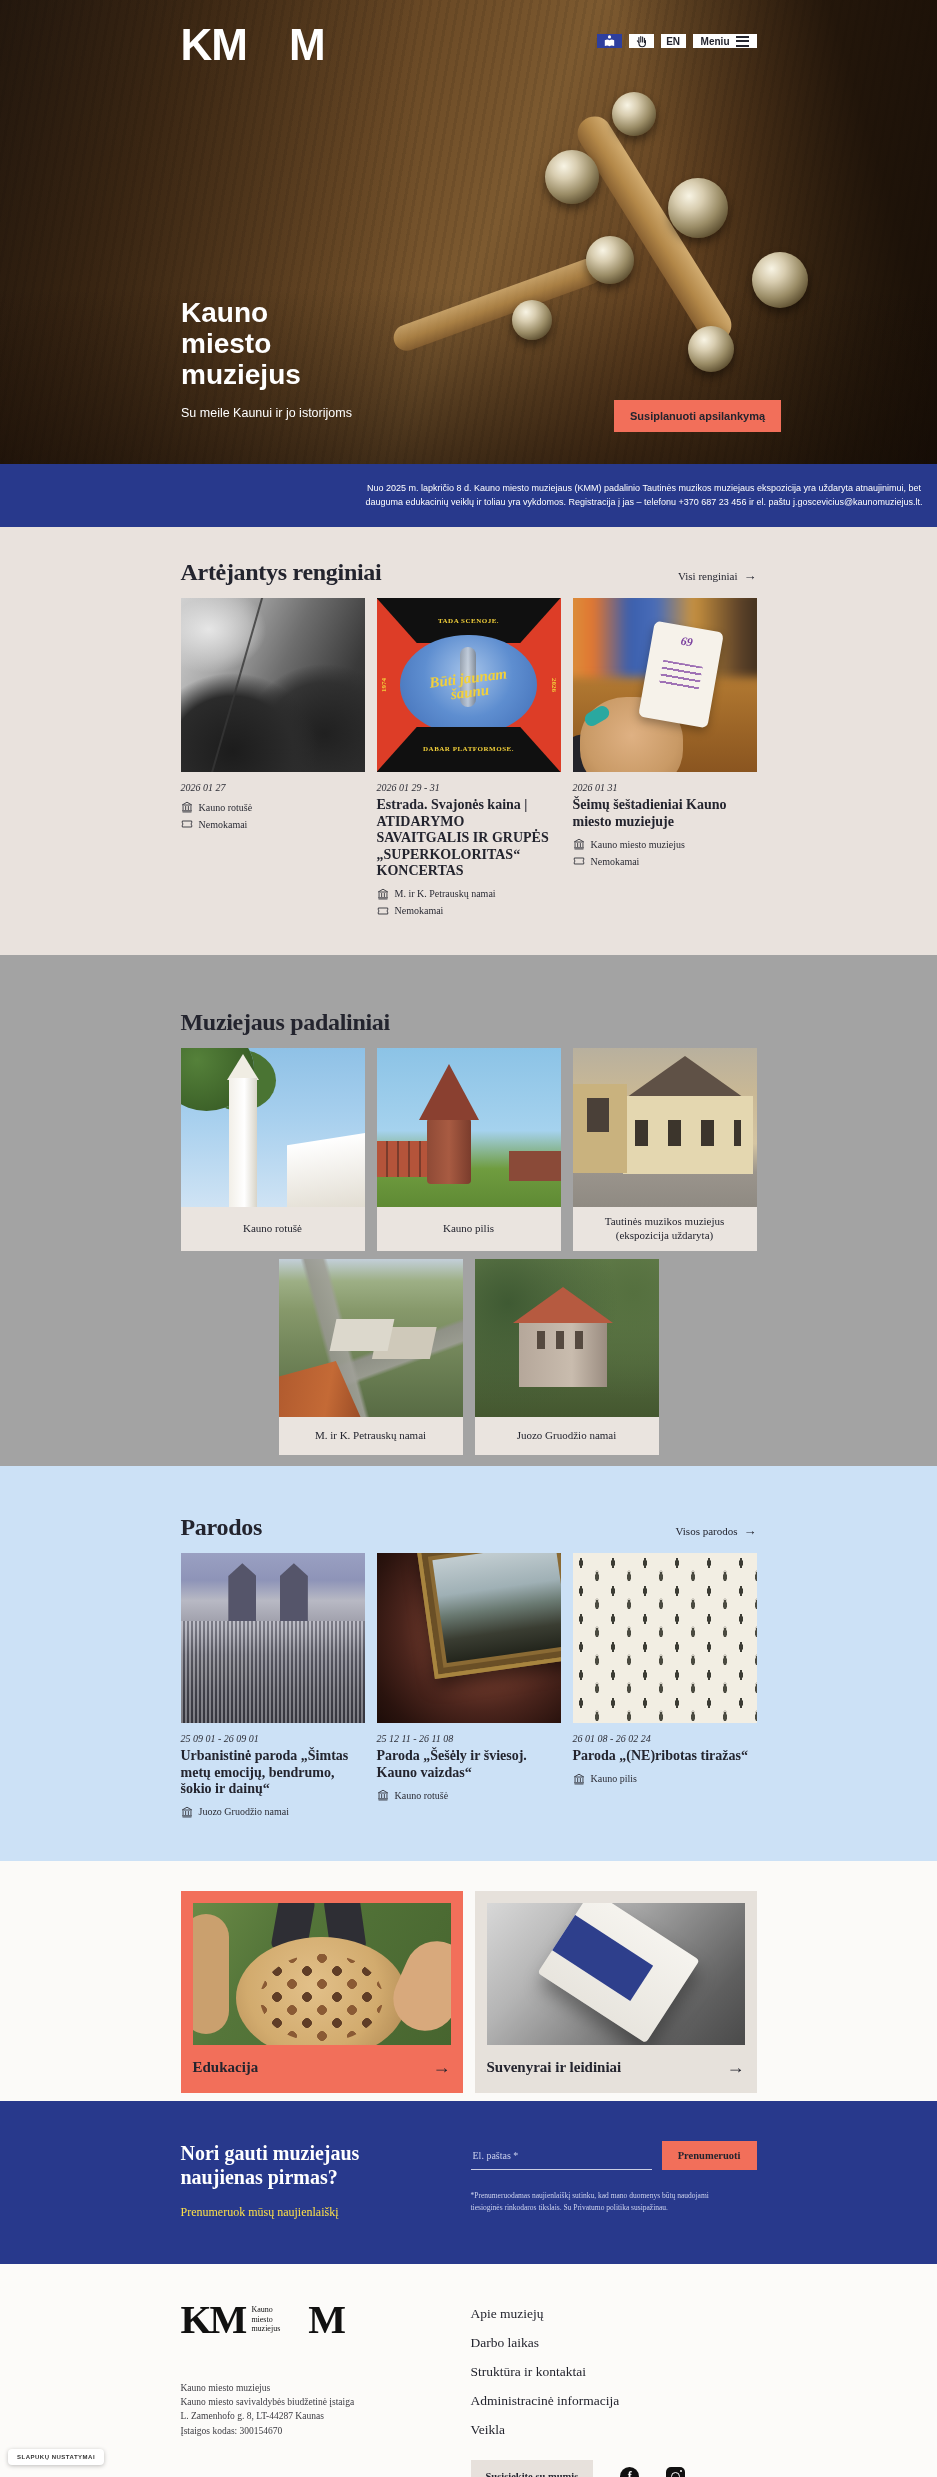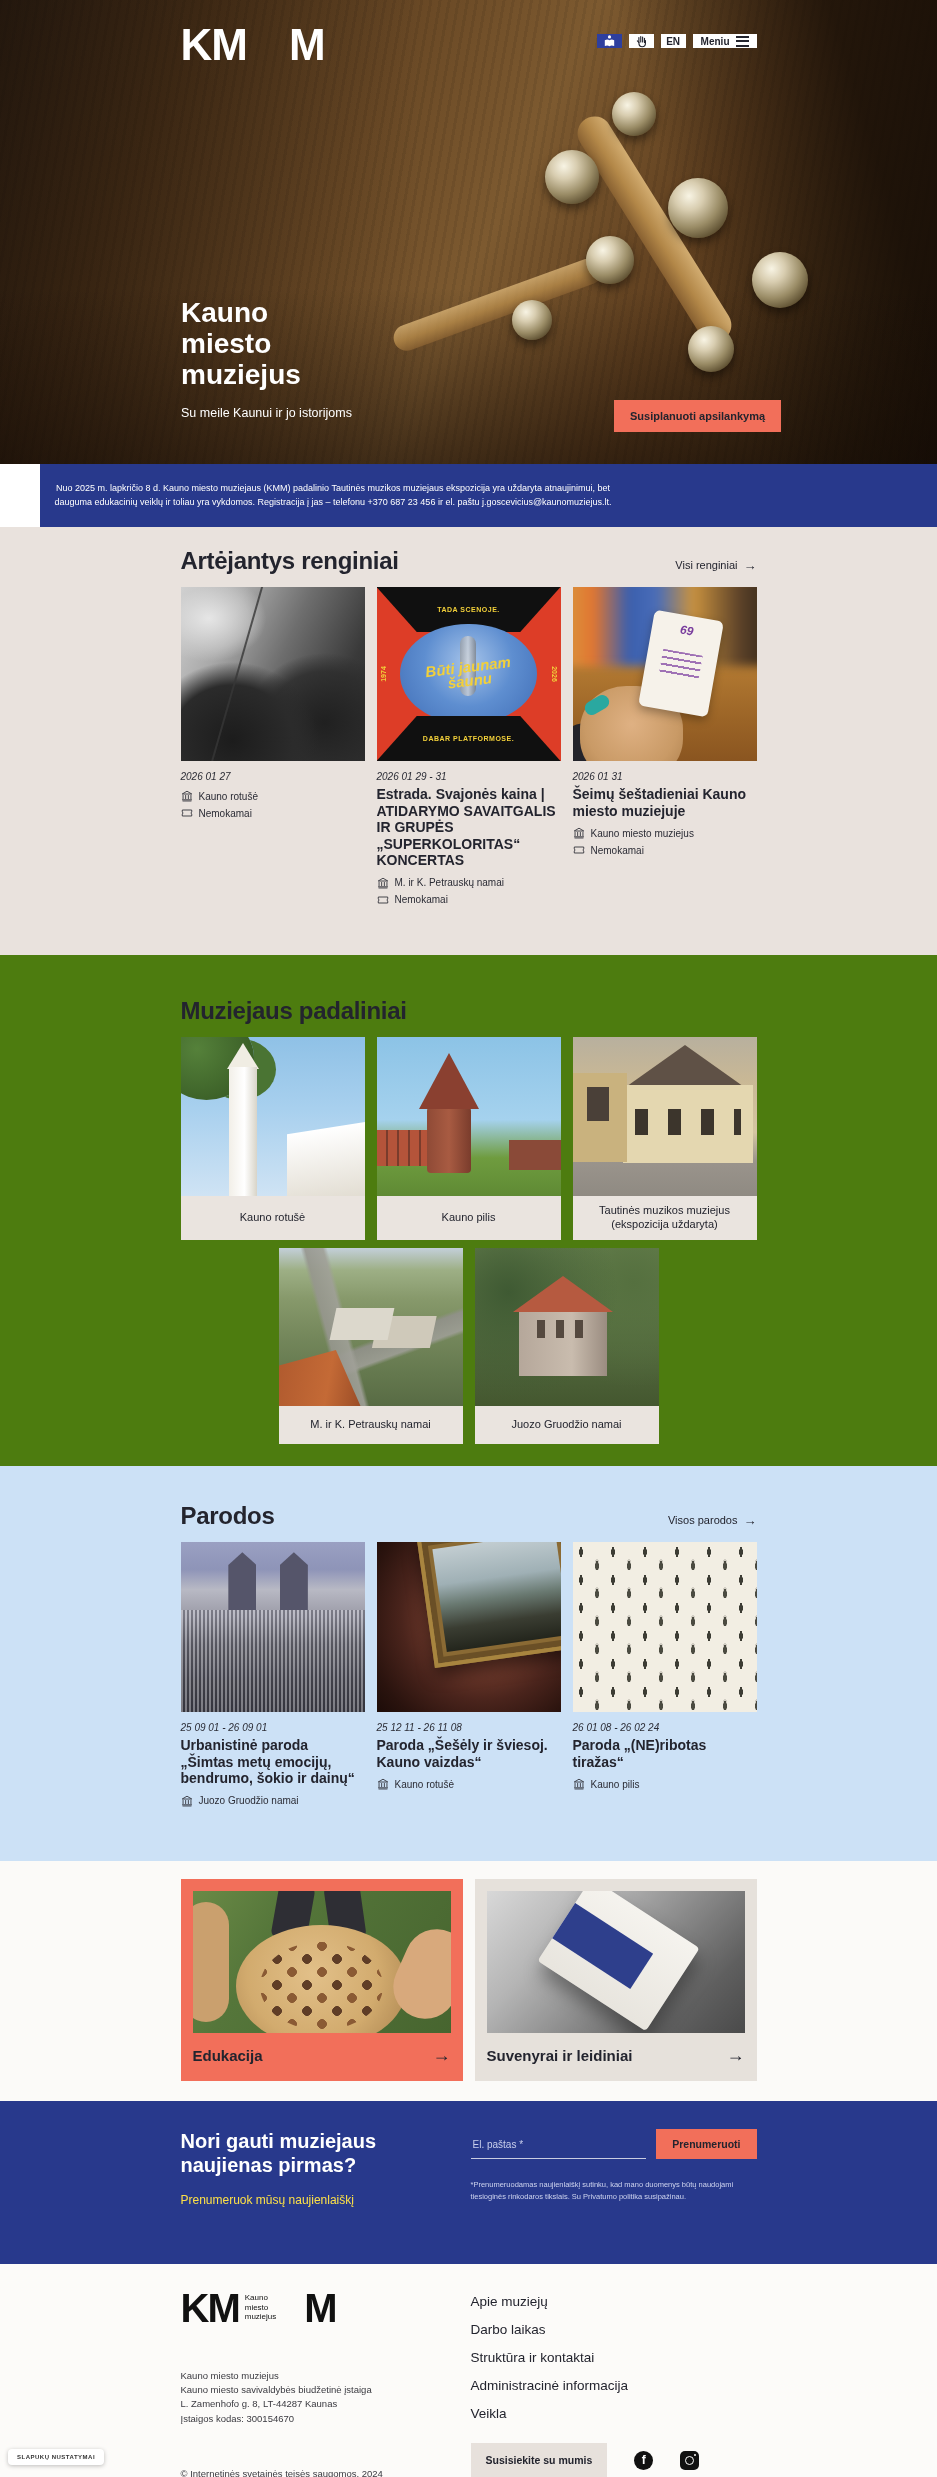--- a/index.html
+++ b/index.html
@@ -1,19 +1,19 @@
 <!DOCTYPE html>
 <html lang="lt"><head>
 <meta charset="utf-8">
 <style>
   * { box-sizing: border-box; margin: 0; padding: 0; }
   body { width: 937px; margin: 0 auto; font-family: "Liberation Sans", sans-serif; color: #23242E; background: #fff; }
   .page { position: relative; width: 937px; height: 2477px; overflow: hidden; }
   section { overflow: hidden; position: relative; }
-  .container { width: 576px; margin: 4px auto; position: relative; }
+  .container { width: 576px; margin: 16px auto; position: relative; font-family: Liberation Serif, serif; }
 
   
   .hero { height: 464px; position: relative;
     background:
       linear-gradient(0deg, rgba(18,10,5,.55) 0%, rgba(18,10,5,0) 38%),
       linear-gradient(90deg, rgba(25,15,8,.5) 0%, rgba(25,15,8,0) 45%),
       linear-gradient(253deg, rgba(22,13,6,.85) 0%, rgba(22,13,6,.8) 10%, rgba(22,13,6,0) 30%),
       repeating-linear-gradient(100deg, rgba(0,0,0,.07) 0 3px, transparent 3px 9px),
       linear-gradient(115deg, #2e2013 0%, #4a3118 18%, #6b4a26 38%, #7d5a30 52%, #5f3f1f 70%, #3a2712 88%, #241708 100%);
   }
@@ -45,21 +45,21 @@
   .burger { display: inline-block; width: 13px; }
   .burger i { display: block; height: 2px; background: #23242E; margin: 2.5px 0; }
 
   .hero-text { position: absolute; left: 181px; top: 298px; z-index: 4; color: #fff; }
   .hero-text h1 { font-size: 28px; line-height: 1.1; font-weight: 600; }
   .hero-sub { margin-top: 16px; font-size: 12.5px; font-weight: 400; }
   .hero-cta { position: absolute; left: 614px; top: 400px; z-index: 4; height: 32px; padding: 0 16px;
     background: #F26F5A; color: #23242E; font-size: 11px; font-weight: 600; display: flex; align-items: center; border: none; cursor: pointer; }
 
   
-  .notice { height: 63px; background: #28398C; display: flex; align-items: center; justify-content: flex-start; margin-left: 40px; }
+  .notice { height: 63px; background: #28398C; display: flex; align-items: center; justify-content: flex-end; }
   .notice p { width: 586px; text-align: center; color: #fff; font-size: 9px; line-height: 1.55; }
 
   
   .sec-head { display: flex; justify-content: space-between; align-items: baseline; }
   .sec-head h2 { font-size: 24px; font-weight: 700; letter-spacing: -.3px; }
   .sec-link { font-size: 11px; font-weight: 500; color: #23242E; display: flex; align-items: center; gap: 6px; cursor: pointer; text-decoration: none; }
   .sec-link .arr { font-size: 13px; }
 
   .cards3 { display: grid; grid-template-columns: repeat(3, 184px); gap: 12px; margin-top: 12px; }
   .card { cursor: pointer; }
@@ -108,21 +108,21 @@
   .e3-card::before { content:"69"; position: absolute; top: 8px; left: 0; right: 0; text-align: center;
     color: #7a3f9e; font-size: 12px; font-weight: 700; font-style: italic; }
   .e3-card::after { content:""; position: absolute; left: 22%; right: 22%; top: 38%; height: 24px;
     background: repeating-linear-gradient(180deg, #8a52a8 0 2px, transparent 2px 7px); opacity: .8; }
   .e3-hand { position: absolute; left: 4%; bottom: -12%; width: 56%; height: 55%;
     background: radial-gradient(circle at 50% 40%, #dfb183 0%, #c99a66 60%, #a87a48 100%); border-radius: 45%; }
   .e3-watch { position: absolute; left: 6%; bottom: 28%; width: 26px; height: 14px; background: #2aa8a0; border-radius: 7px; transform: rotate(-30deg); }
   .e3-sleeve { position: absolute; left: -6%; bottom: -8%; width: 34%; height: 30%; background: #23232a; border-radius: 40%; }
 
   
-  .branches { height: 511px; background: #4d7c0f; padding-top: 38px; }
+  .branches { height: 511px; background: #a3a3a3; padding-top: 38px; }
   .branch-label { background: #EAE4DF; height: 44px; display: flex; align-items: center; justify-content: center;
     text-align: center; font-size: 11px; font-weight: 500; padding: 0 10px; line-height: 1.25; }
   .branch .img { height: 159px; }
   .row2 { display: flex; justify-content: center; gap: 12px; margin-top: 8px; }
   .row2 .branch { width: 184px; }
   .row2 .img { height: 158px; }
   .row2 .branch-label { height: 38px; }
 
   .img-rotuse { background: linear-gradient(180deg,#8fc1e6 0%,#a8d0ee 45%,#cfe3f4 100%); }
   .rot-tree { position: absolute; top: -22px; left: -22px; width: 95px; height: 85px; border-radius: 50%;

